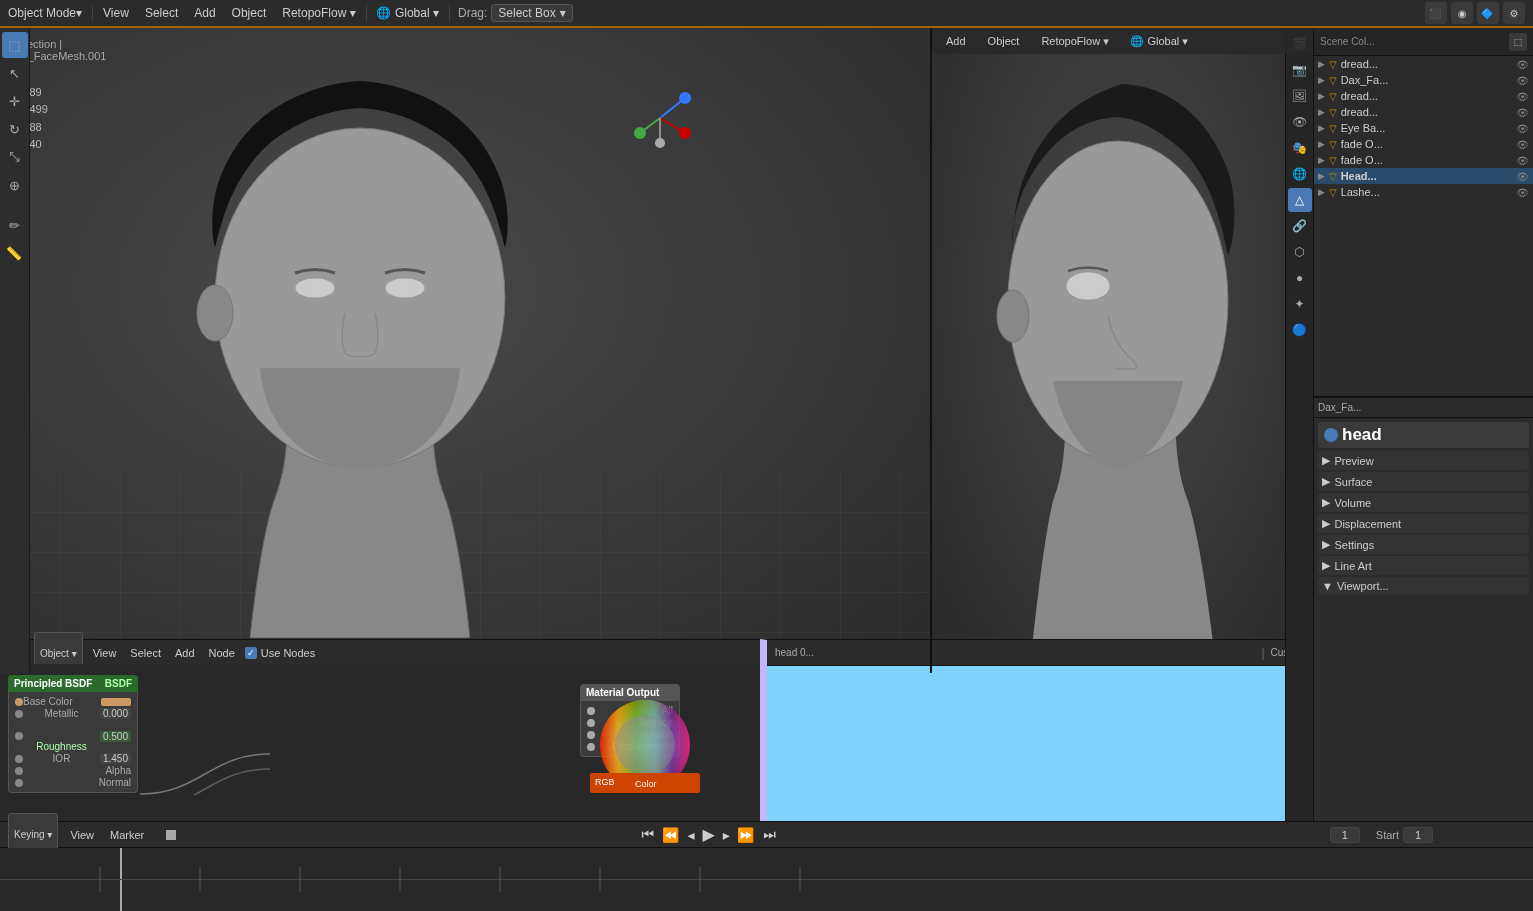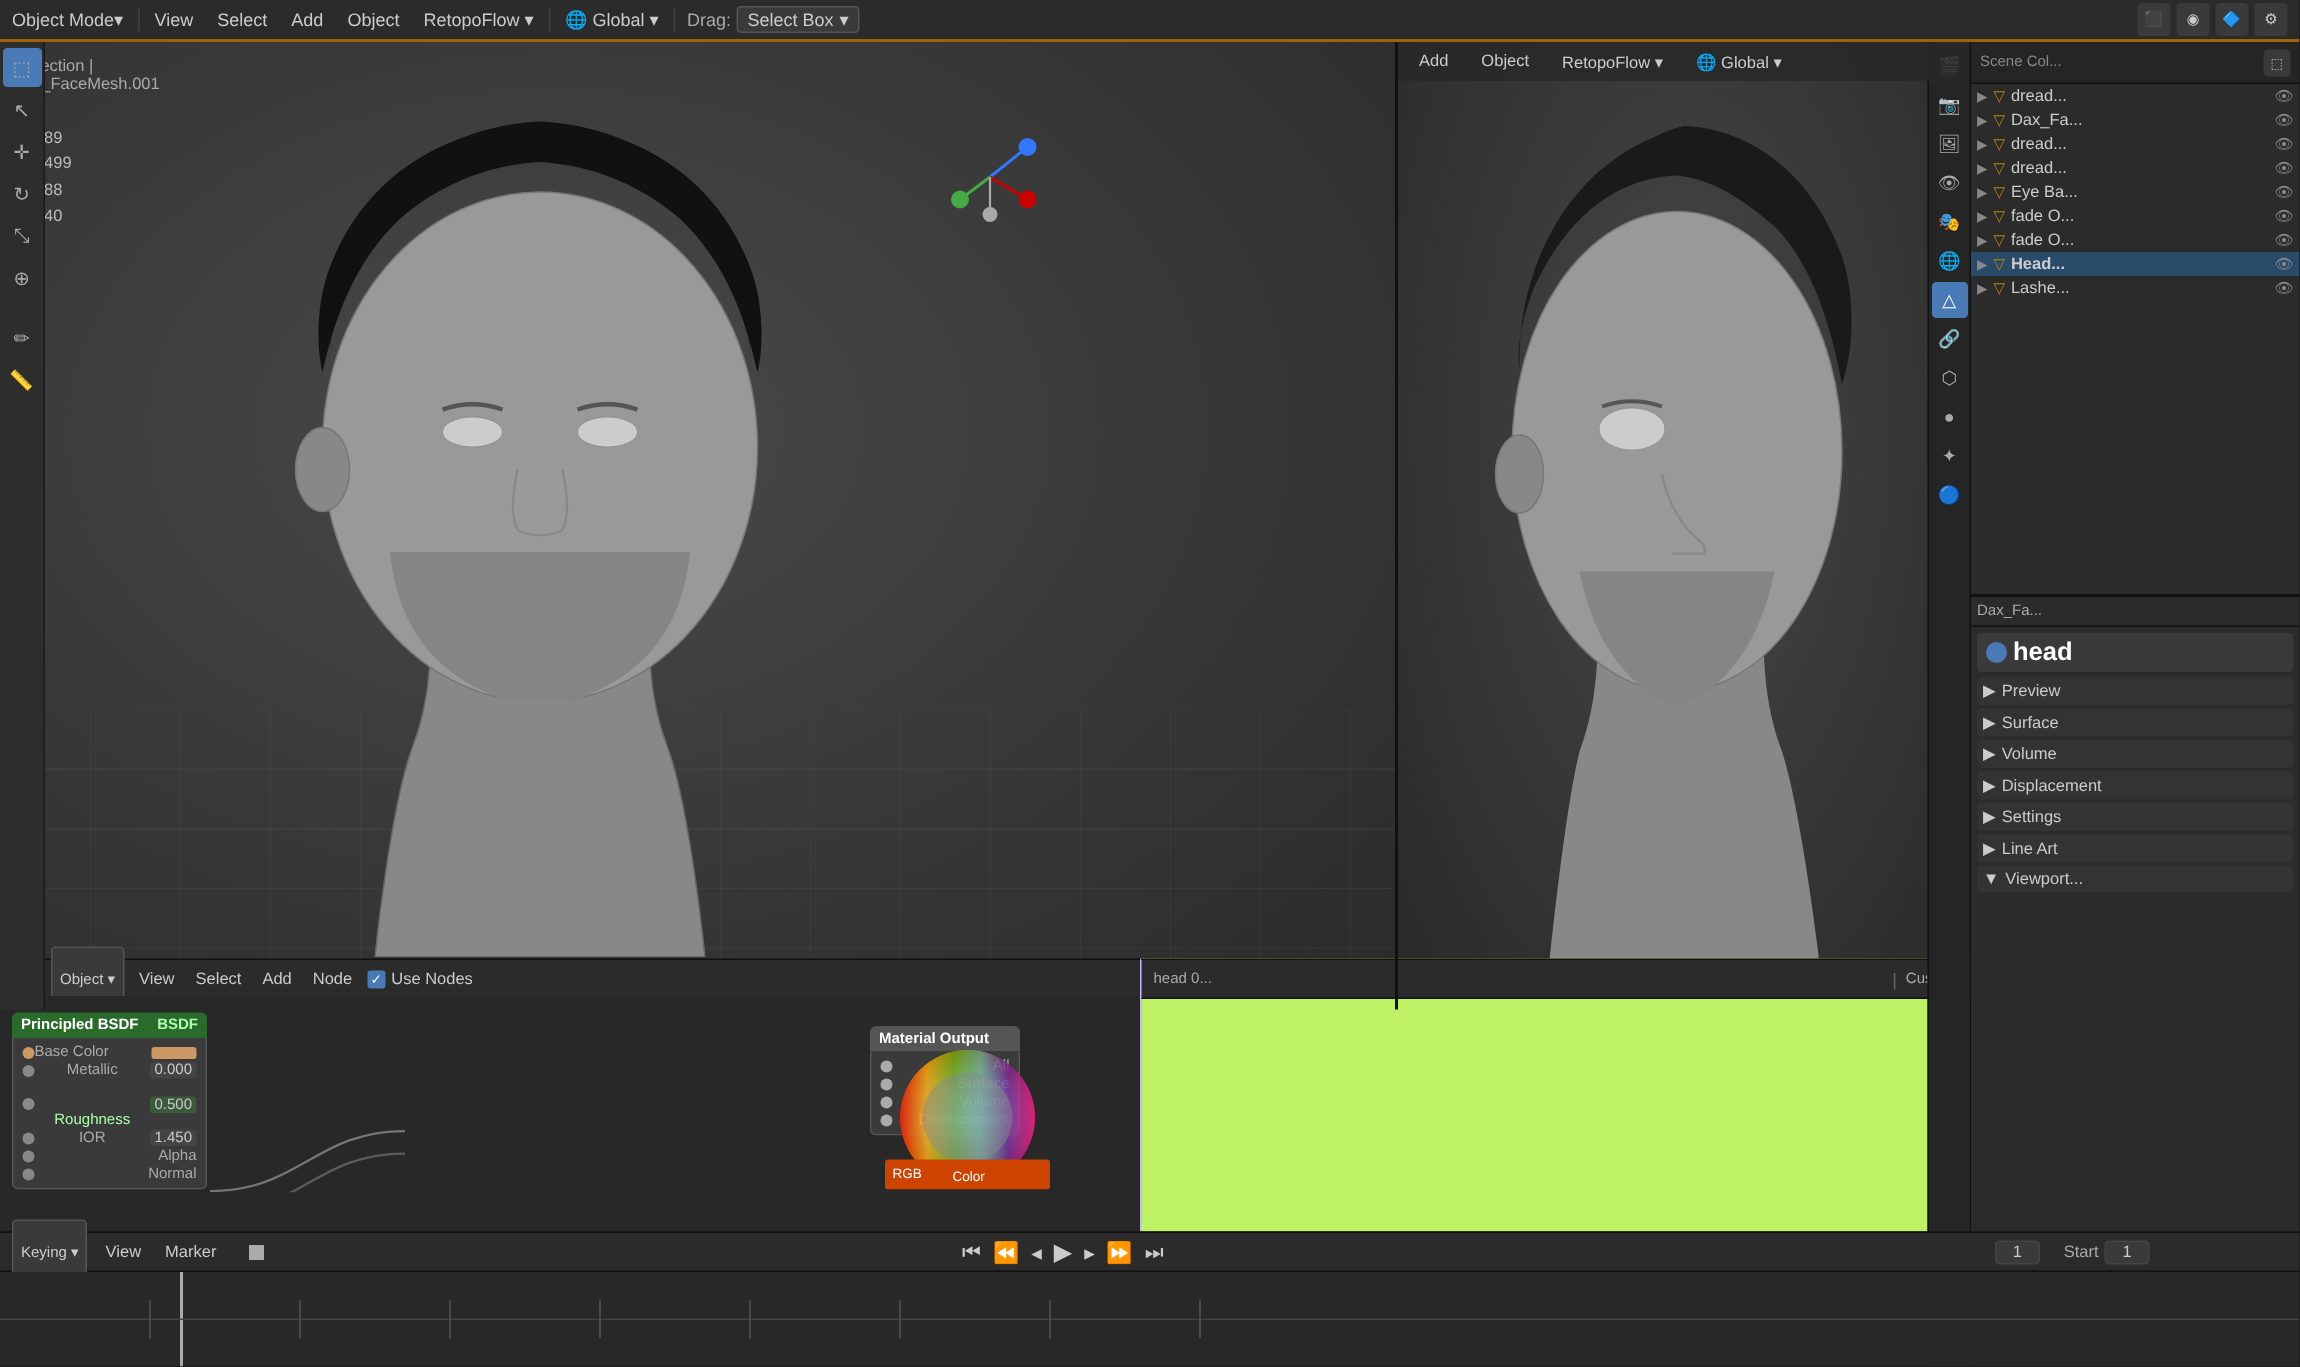--- a/index.html
+++ b/index.html
@@ -578,23 +578,23 @@
     .node-editor-wrapper .vp-header-bottom {
       background: #2b2b2b;
     }
 
     .right-props-region {
       position: absolute;
       bottom: 90px;
       left: 760px;
       right: 220px;
       height: 182px;
-      background: #bef264;
+      background: #7dd3fc;
       border-top: 1px solid #111;
-      border-left: 1px solid #c4b5fd;
+      border-left: 7px solid #c4b5fd;
     }
 
     .props-icon-bar {
       position: absolute;
       top: 28px;
       right: 220px;
       width: 28px;
       height: 883px;
       background: #252525;
       border-left: 1px solid #111;

